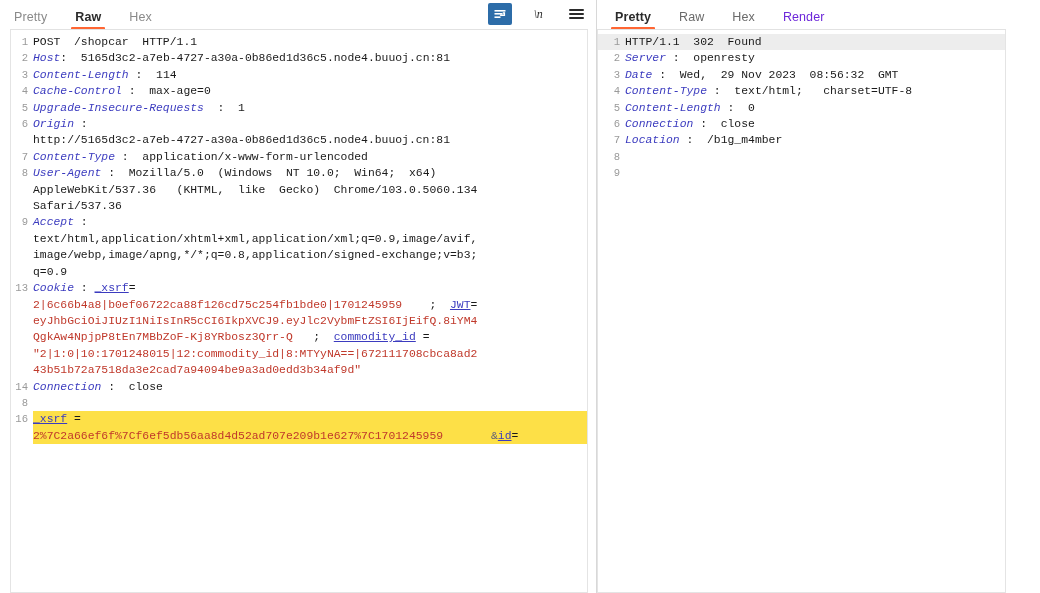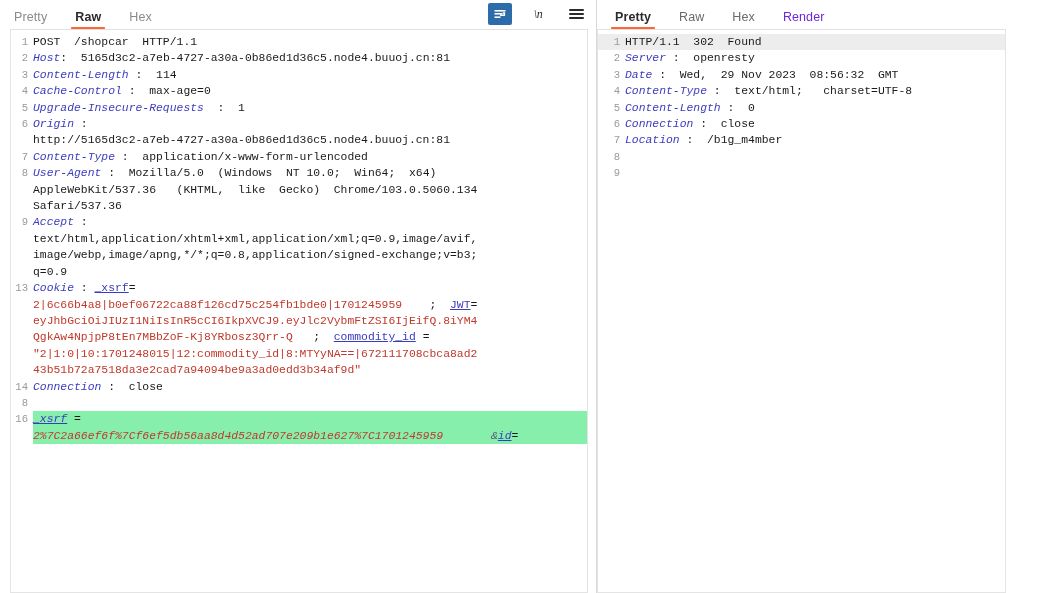--- a/index.html
+++ b/index.html
@@ -107,21 +107,21 @@
     white-space:nowrap;
   }
   .panel-left .gut{width:17px;}
   .code{
     flex:1 1 auto;
     white-space:pre-wrap;
     word-break:break-all;
     padding-right:4px;
     color:#1a1a1a;
   }
-  .code.seg-hl{background:#86efac;font-style:italic;}
+  .code.seg-hl{background:#fde047;}
 
   
   .k{color:#3b3bbf;font-style:italic;}              
   .v{color:#1a1a1a;}              
   .r{color:#c0392b;}              
   .pk{color:#3b3bbf;text-decoration:underline;}  
   .amp{color:#5a5a7a;}
   .caret{
     display:inline-block;width:2px;height:12px;background:#ff6633;
     vertical-align:-2px;margin-left:4px;

